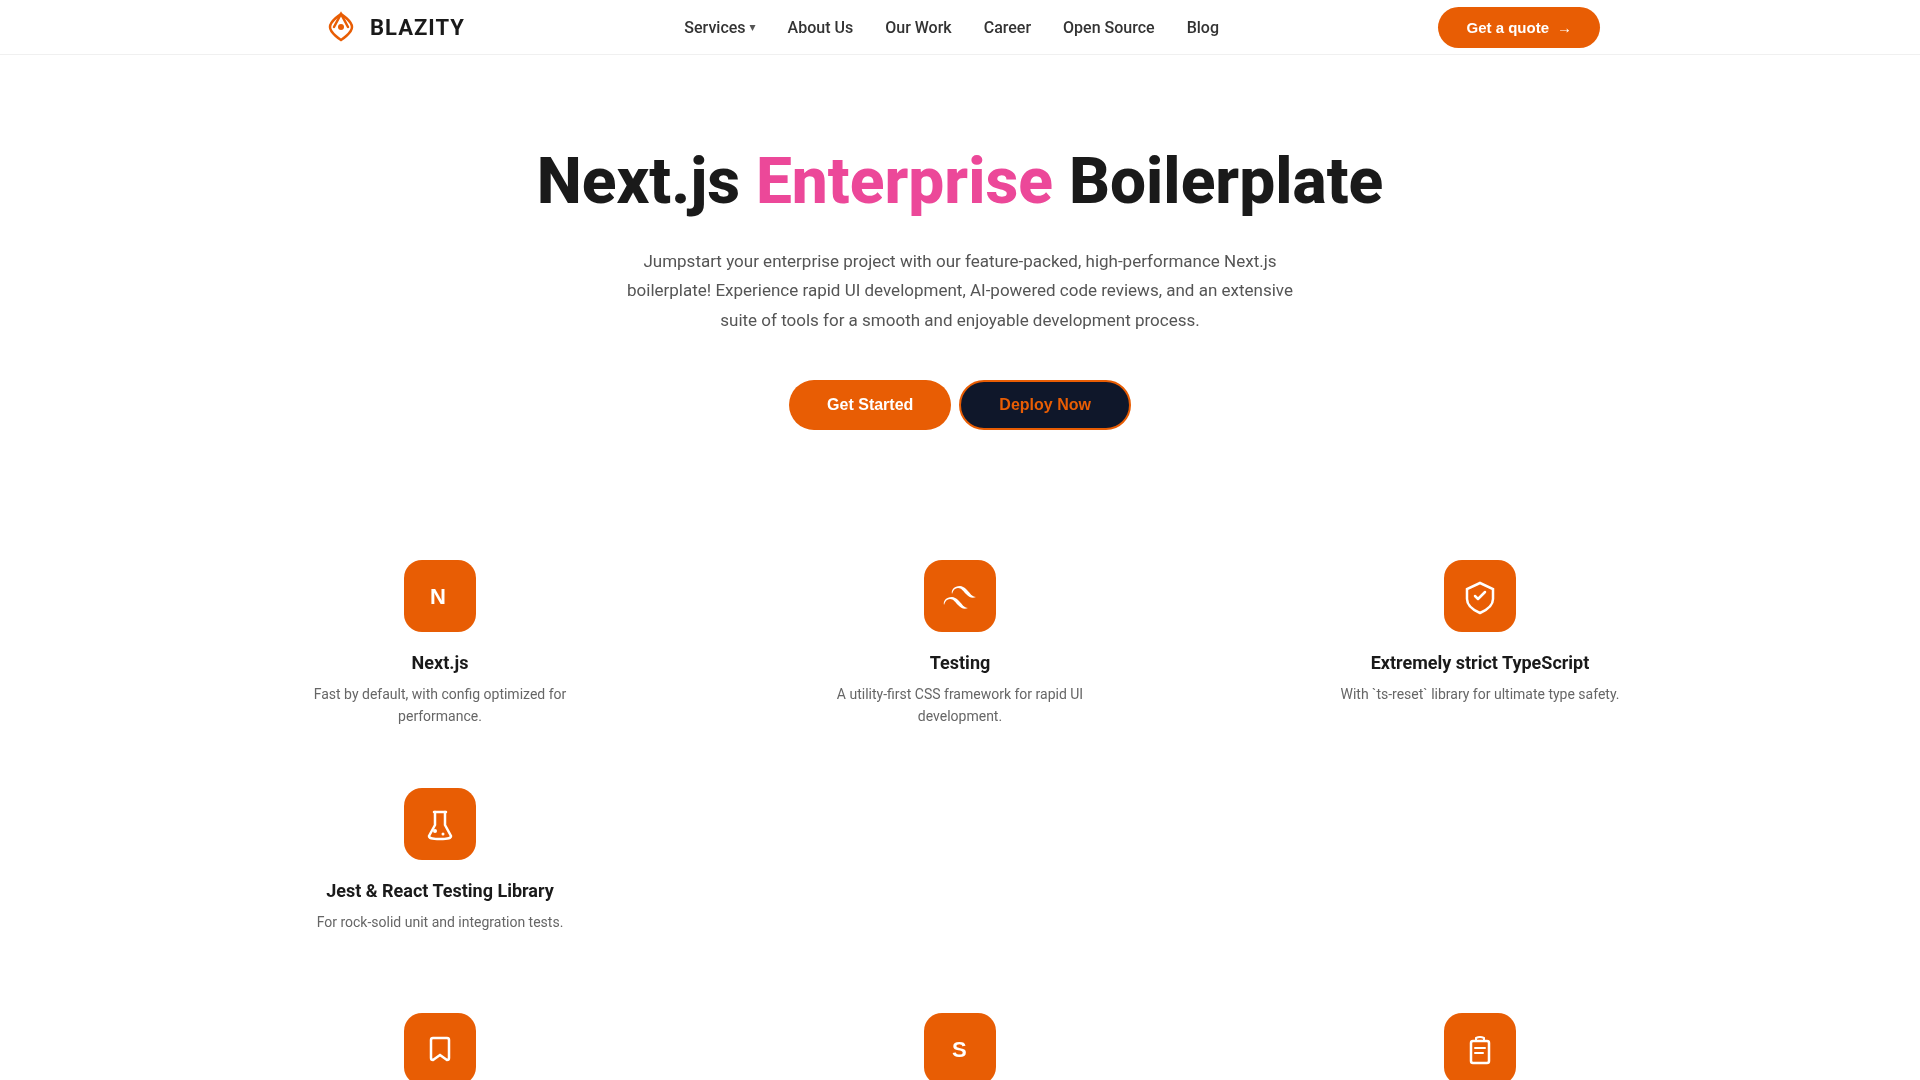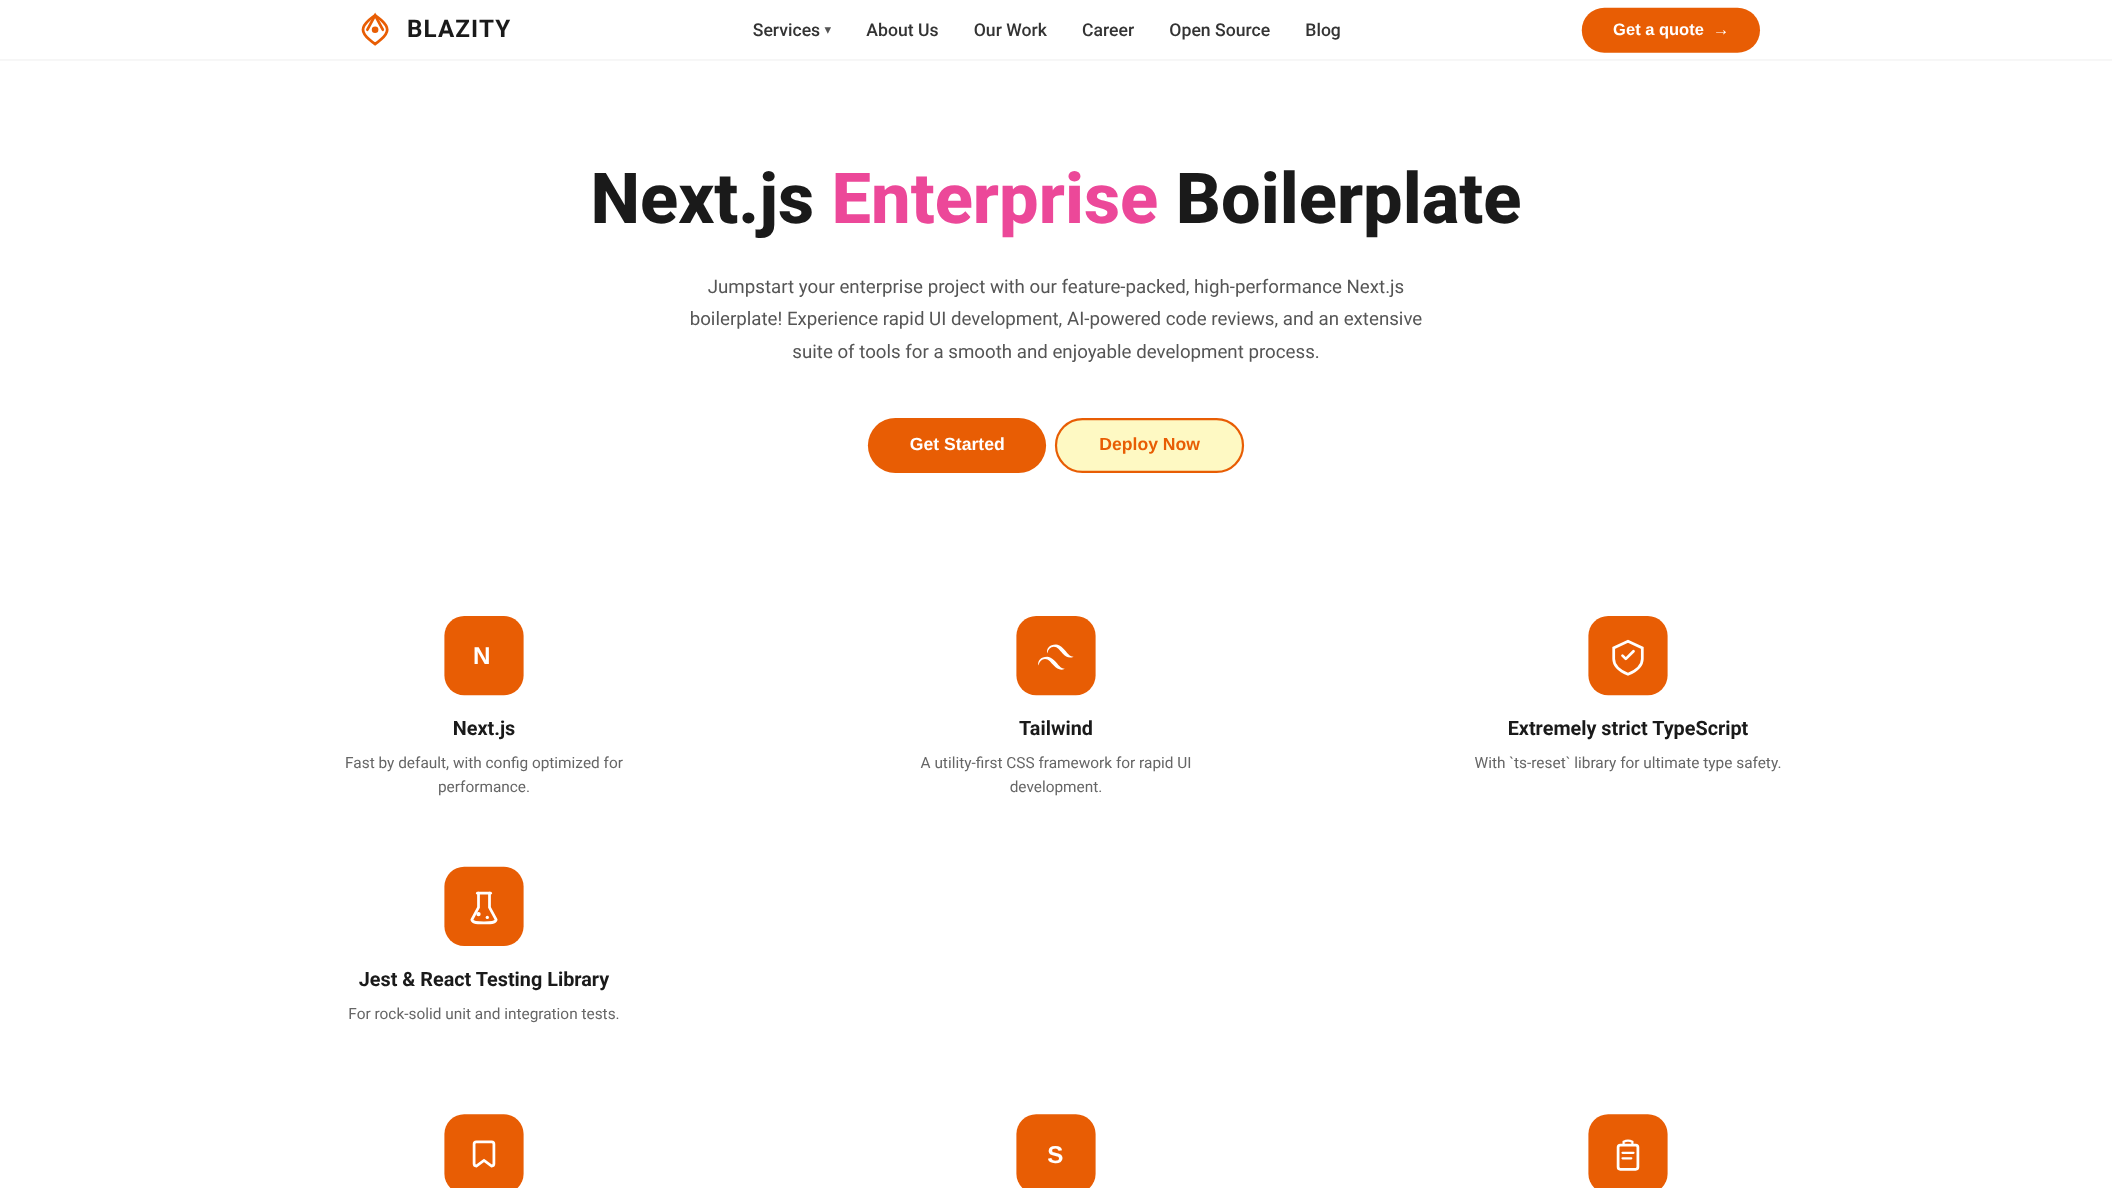--- a/index.html
+++ b/index.html
@@ -124,21 +124,21 @@
       color: #fff;
       border: none;
       border-radius: 50px;
       padding: 16px 38px;
       font-size: 16px;
       font-weight: 600;
       cursor: pointer;
     }
 
     .btn-outline {
-      background: #fef9c3;
+      background: #0f172a;
       color: #e85d04;
       border: 2px solid #e85d04;
       border-radius: 50px;
       padding: 14px 38px;
       font-size: 16px;
       font-weight: 600;
       cursor: pointer;
       text-align: right;
     }
 
@@ -269,21 +269,21 @@
       <p class="feature-desc">Fast by default, with config optimized for performance.</p>
     </div>
 
     <div class="feature-card">
       <div class="feature-icon-box">
         <svg width="38" height="38" viewBox="0 0 38 38" fill="none">
           <path d="M19 9 C13 9, 10 13, 11 17 C12 13, 14 11, 17 11 C20.5 11, 22 14, 25 17 C28 20, 31 22, 35 20 C31 20, 29 16, 26 13 C23 10, 21 9, 19 9Z" fill="white"></path>
           <path d="M11 20 C5 20, 2 24, 3 28 C4 24, 6 22, 9 22 C12.5 22, 14 25, 17 28 C20 31, 23 33, 27 31 C23 31, 21 27, 18 24 C15 21, 13 20, 11 20Z" fill="white"></path>
         </svg>
       </div>
-      <h3 class="feature-title">Tailwind</h3>
+      <h3 class="feature-title">Testing</h3>
       <p class="feature-desc">A utility-first CSS framework for rapid UI development.</p>
     </div>
 
 
     <div class="feature-card">
       <div class="feature-icon-box">
         <svg width="38" height="38" viewBox="0 0 38 38" fill="none">
           <path d="M19 6 L32 12 L32 22 C32 28, 26 33, 19 36 C12 33, 6 28, 6 22 L6 12 Z" stroke="white" stroke-width="2.5" fill="none"></path>
           <path d="M14 19 L17 22 L24 15" stroke="white" stroke-width="2.5" stroke-linecap="round" stroke-linejoin="round"></path>
         </svg>

